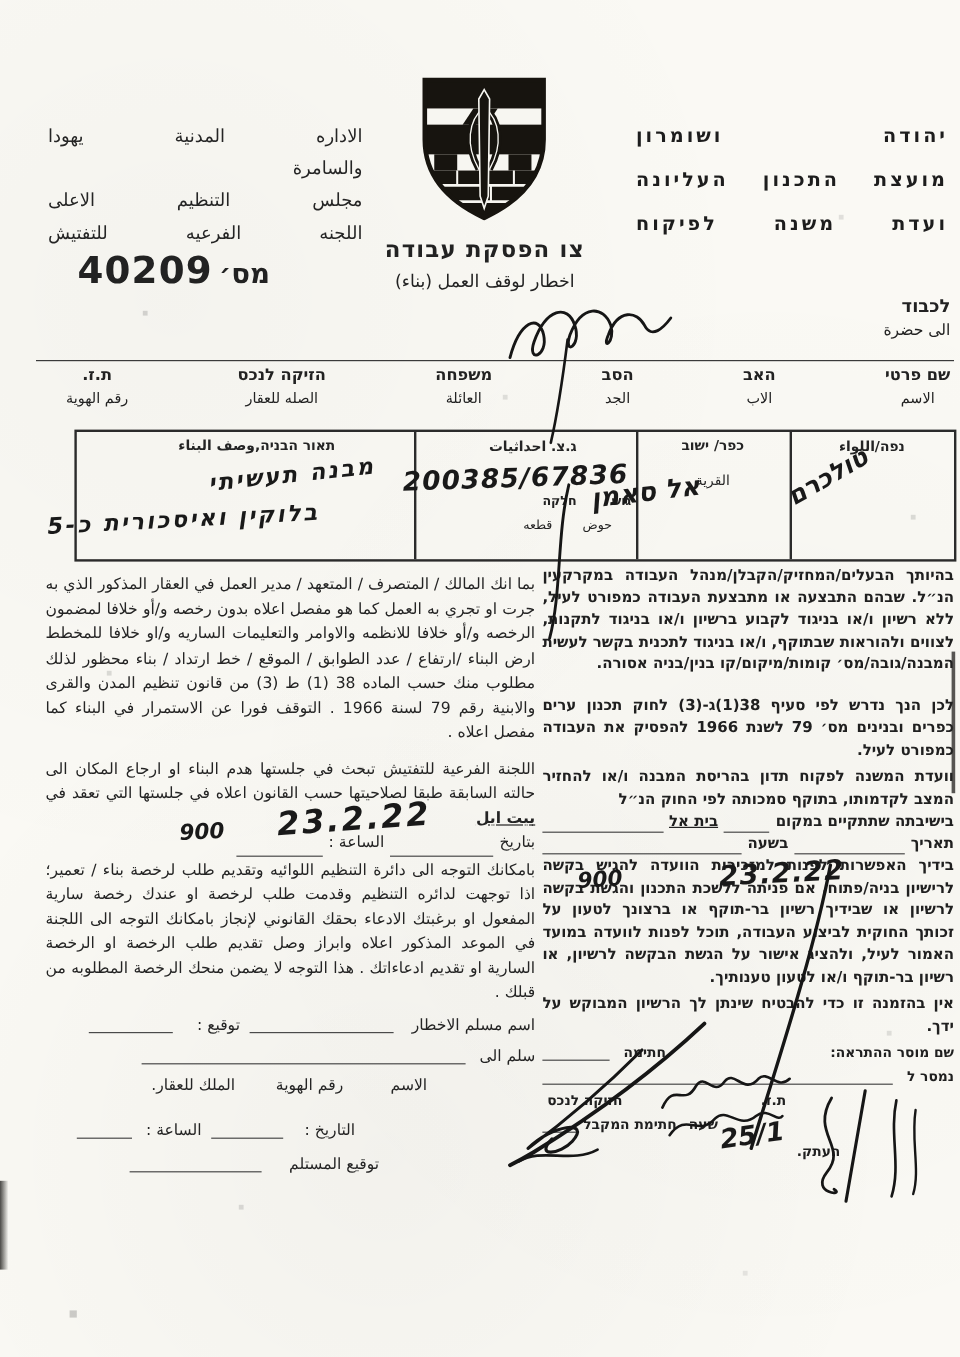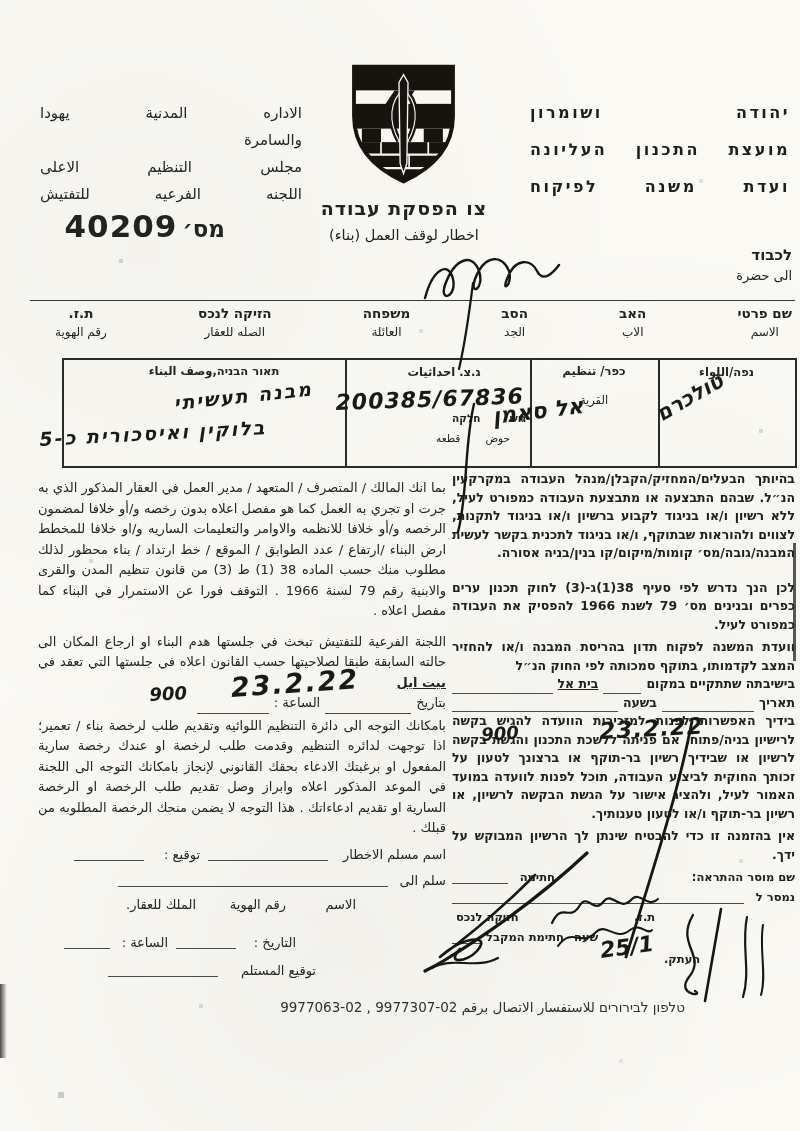--- a/index.html
+++ b/index.html
@@ -146,21 +146,21 @@
       <div class="he">ת.ז.</div>
       <div class="ar">رقم الهوية</div>
     </div>
   </div>
 
   <div class="abs locbox">
     <div class="vdiv" style="left:281px;"></div>
     <div class="vdiv" style="left:466px;"></div>
     <div class="vdiv" style="left:594px;"></div>
     <div class="boxlbl" style="left:596px;top:5px;width:133px;">נפה/اللواء</div>
-    <div class="boxlbl" style="left:468px;top:4px;width:124px;">כפר/ تنظيم</div>
+    <div class="boxlbl" style="left:468px;top:4px;width:124px;">כפר/ ישוב</div>
     <div class="boxlbl" style="left:468px;top:33px;width:124px;font-weight:500;">القرية</div>
     <div class="boxlbl" style="left:300px;top:5px;width:160px;">ג.צ. احداثيات</div>
     <div class="coord-subs" style="left:388px;top:52px;width:74px;">
       <span>גוש</span>
       <span>חלקה</span>
     </div>
     <div class="coord-subs" style="left:372px;top:72px;width:74px;font-weight:500;">
       <span>حوض</span>
       <span>قطعه</span>
     </div>
@@ -264,18 +264,17 @@
   <svg class="sig" style="left:655px;top:905px;width:130px;height:100px;" viewBox="0 0 130 100">
     <path d="M38,10 C20,40 52,50 34,72 C20,90 50,92 40,86" stroke-width="2.3"></path>
     <path d="M66,4 L50,96" stroke-width="2.6"></path>
     <path d="M92,12 C86,40 96,66 88,92" stroke-width="2.2"></path>
     <path d="M108,20 C104,45 112,70 106,90" stroke-width="2"></path>
   </svg>
   <svg class="sig" style="left:428px;top:952px;width:75px;height:22px;" viewBox="0 0 75 22">
     <path d="M4,16 C24,4 48,18 70,6" stroke-width="2.2"></path>
   </svg>
 
-  <div class="abs footer">טלפון לבירורים للاستفسار الاتصال برقم 02-9977307 , 02-9977063</div>
 
   <div class="abs edge-smudge"></div>
   <div class="abs edge-line"></div>
   <div class="abs specks"></div>
 </div>
 
 </body></html>

